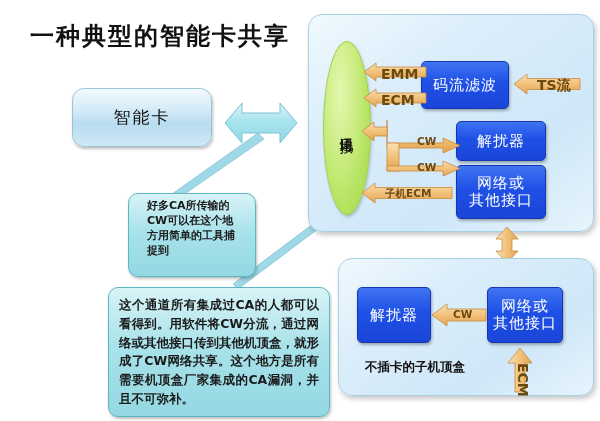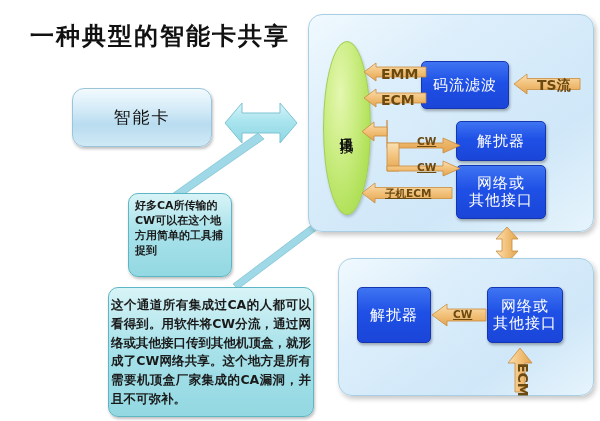--- a/index.html
+++ b/index.html
@@ -74,33 +74,33 @@
     text-align:left;
   }
 
   
   .oarrow{position:absolute;}
   .oarrow svg{display:block;}
   .olabel{
     position:absolute;font-size:14px;font-weight:bold;color:#6b4a12;
     white-space:nowrap;
   }
-  .olabel.big{font-size:10.5px;text-decoration:underline;}
+  .olabel.big{font-size:10.5px;}
 
   
   .callout{
     position:absolute;border-radius:10px;
     background:linear-gradient(180deg,#d8f4f7 0%,#a9e2ea 45%,#93d8e2 100%);
     border:1px solid #5cb6c4;
     box-shadow:1px 2px 3px rgba(0,0,0,.25);
     color:#1a1a1a;font-weight:bold;
   }
-  #callout-1{left:128px;top:193px;width:90px;height:72px;padding:5px 6px;
+  #callout-1{left:128px;top:193px;width:90px;height:72px;padding:5px 18px;
     font-size:11px;line-height:1.35;letter-spacing:0;}
-  #callout-2{left:108px;top:287px;width:200px;height:112px;padding:8px 2px;
+  #callout-2{left:108px;top:287px;width:200px;height:112px;padding:8px 10px;
     font-size:12.5px;line-height:1.5;text-align:justify;}
 
   .leader{position:absolute;left:0;top:0;width:600px;height:421px;
     pointer-events:none;}
 </style>
 </head>
 <body>
 
 <div class="stage">
 
@@ -205,20 +205,21 @@
           <stop offset="0%" stop-color="#fbe0b4"></stop>
           <stop offset="45%" stop-color="#f3c47f"></stop>
           <stop offset="100%" stop-color="#e4a44e"></stop>
         </linearGradient>
       </defs>
       <path d="M13,1 L24,13 L18,13 L18,25 L24,25 L13,37 L2,25 L8,25 L8,13 L2,13 Z" fill="url(#og2)" stroke="#c98c3c" stroke-width="0.8"></path>
     </svg>
   </div>
 
   <div class="panel" id="panel-bottom">
+    <div class="panel-title">不插卡的子机顶盒</div>
 
     <div class="bluebox" style="left:18px;top:28px;width:72px;height:54px;">
       <div>解扰器</div>
     </div>
 
     <div class="bluebox" style="left:148px;top:28px;width:74px;height:54px;">
       <div>网络或</div>
       <div>其他接口</div>
     </div>
 

